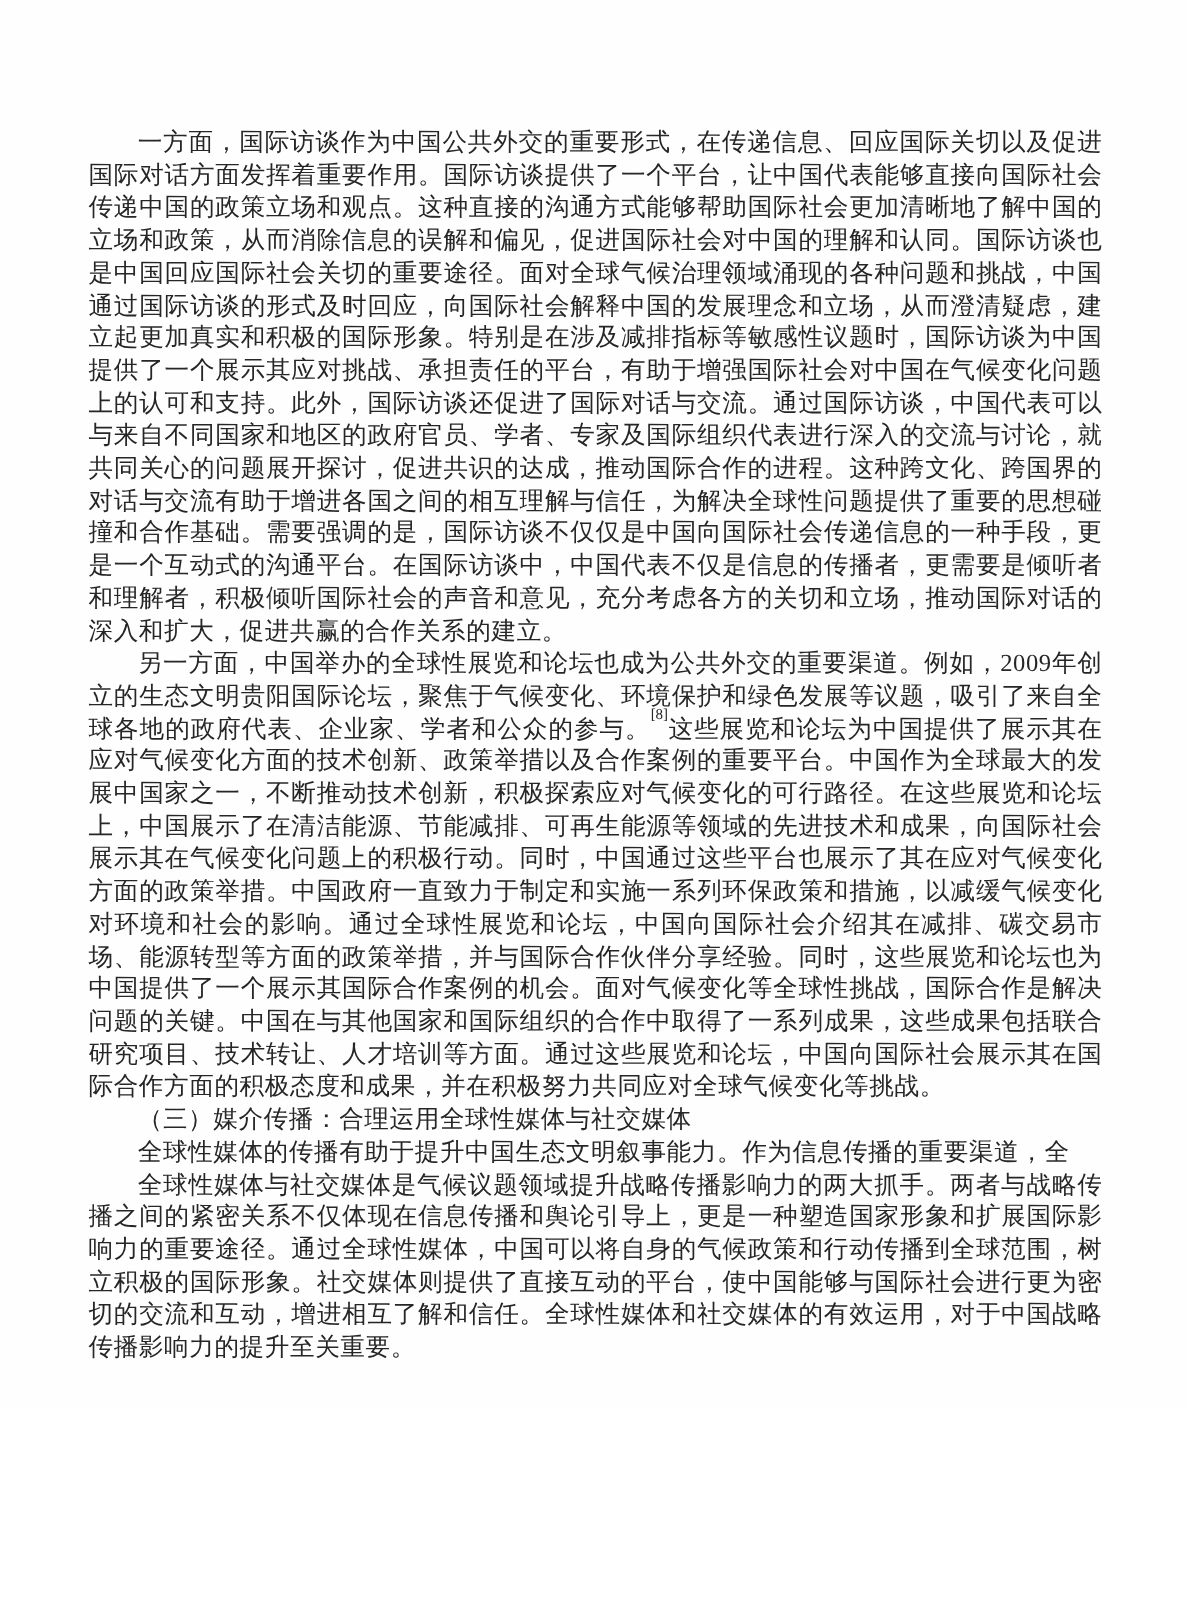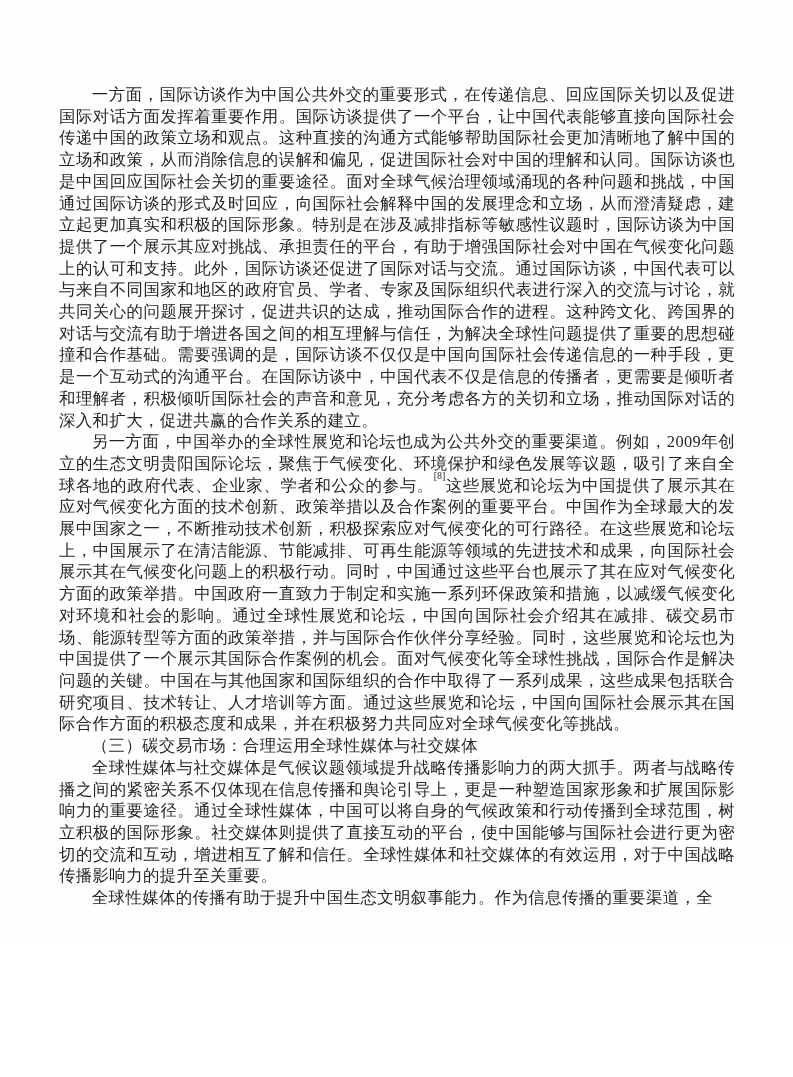--- a/index.html
+++ b/index.html
@@ -56,21 +56,21 @@
 </head>
 <body>
 
 <div class="page">
   <main class="content">
     <p>一方面，国际访谈作为中国公共外交的重要形式，在传递信息、回应国际关切以及促进国际对话方面发挥着重要作用。国际访谈提供了一个平台，让中国代表能够直接向国际社会传递中国的政策立场和观点。这种直接的沟通方式能够帮助国际社会更加清晰地了解中国的立场和政策，从而消除信息的误解和偏见，促进国际社会对中国的理解和认同。国际访谈也是中国回应国际社会关切的重要途径。面对全球气候治理领域涌现的各种问题和挑战，中国通过国际访谈的形式及时回应，向国际社会解释中国的发展理念和立场，从而澄清疑虑，建立起更加真实和积极的国际形象。特别是在涉及减排指标等敏感性议题时，国际访谈为中国提供了一个展示其应对挑战、承担责任的平台，有助于增强国际社会对中国在气候变化问题上的认可和支持。此外，国际访谈还促进了国际对话与交流。通过国际访谈，中国代表可以与来自不同国家和地区的政府官员、学者、专家及国际组织代表进行深入的交流与讨论，就共同关心的问题展开探讨，促进共识的达成，推动国际合作的进程。这种跨文化、跨国界的对话与交流有助于增进各国之间的相互理解与信任，为解决全球性问题提供了重要的思想碰撞和合作基础。需要强调的是，国际访谈不仅仅是中国向国际社会传递信息的一种手段，更是一个互动式的沟通平台。在国际访谈中，中国代表不仅是信息的传播者，更需要是倾听者和理解者，积极倾听国际社会的声音和意见，充分考虑各方的关切和立场，推动国际对话的深入和扩大，促进共赢的合作关系的建立。</p>
 
     <p><span>另一方面，中国举办的全球性展览和论坛也成为公共外交的重要渠道。例如，2009年创立的生态文明贵阳国际论坛，聚焦于气候变化、环境保护和绿色发展等议题，吸引了来自全球各地的政府代表、企业家、学者和公众的参与。</span><sup class="fnref">[8]</sup><span>这些展览和论坛为中国提供了展示其在应对气候变化方面的技术创新、政策举措以及合作案例的重要平台。中国作为全球最大的发展中国家之一，不断推动技术创新，积极探索应对气候变化的可行路径。在这些展览和论坛上，中国展示了在清洁能源、节能减排、可再生能源等领域的先进技术和成果，向国际社会展示其在气候变化问题上的积极行动。同时，中国通过这些平台也展示了其在应对气候变化方面的政策举措。中国政府一直致力于制定和实施一系列环保政策和措施，以减缓气候变化对环境和社会的影响。通过全球性展览和论坛，中国向国际社会介绍其在减排、碳交易市场、能源转型等方面的政策举措，并与国际合作伙伴分享经验。同时，这些展览和论坛也为中国提供了一个展示其国际合作案例的机会。面对气候变化等全球性挑战，国际合作是解决问题的关键。中国在与其他国家和国际组织的合作中取得了一系列成果，这些成果包括联合研究项目、技术转让、人才培训等方面。通过这些展览和论坛，中国向国际社会展示其在国际合作方面的积极态度和成果，并在积极努力共同应对全球气候变化等挑战。</span></p>
 
 
-    <h3>（三）碳交易市场：合理运用全球性媒体与社交媒体</h3>
+    <h3>（三）媒介传播：合理运用全球性媒体与社交媒体</h3>
+
+    <p>全球性媒体的传播有助于提升中国生态文明叙事能力。作为信息传播的重要渠道，全</p>
 
     <p>全球性媒体与社交媒体是气候议题领域提升战略传播影响力的两大抓手。两者与战略传播之间的紧密关系不仅体现在信息传播和舆论引导上，更是一种塑造国家形象和扩展国际影响力的重要途径。通过全球性媒体，中国可以将自身的气候政策和行动传播到全球范围，树立积极的国际形象。社交媒体则提供了直接互动的平台，使中国能够与国际社会进行更为密切的交流和互动，增进相互了解和信任。全球性媒体和社交媒体的有效运用，对于中国战略传播影响力的提升至关重要。</p>
-
-    <p>全球性媒体的传播有助于提升中国生态文明叙事能力。作为信息传播的重要渠道，全</p>
   </main>
 
   <div class="page-number">· 81 ·</div>
 </div>
 
 </body></html>

